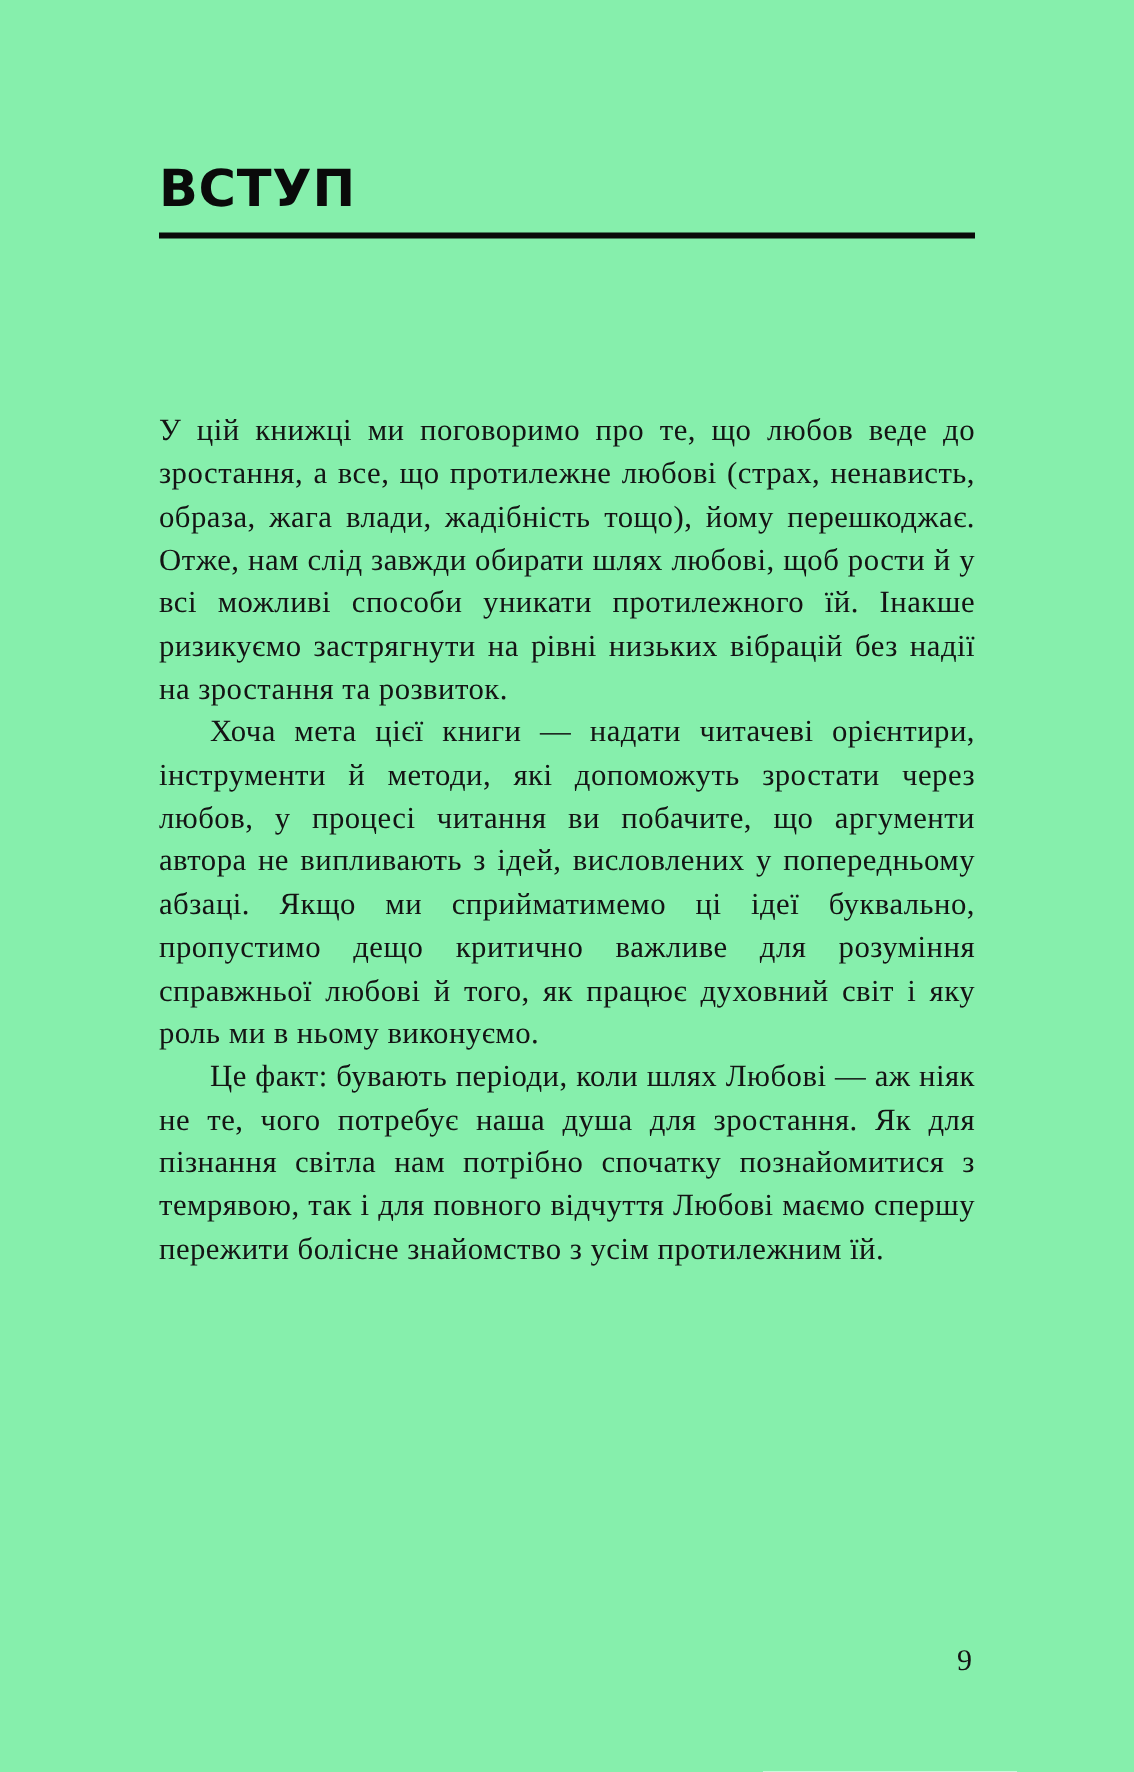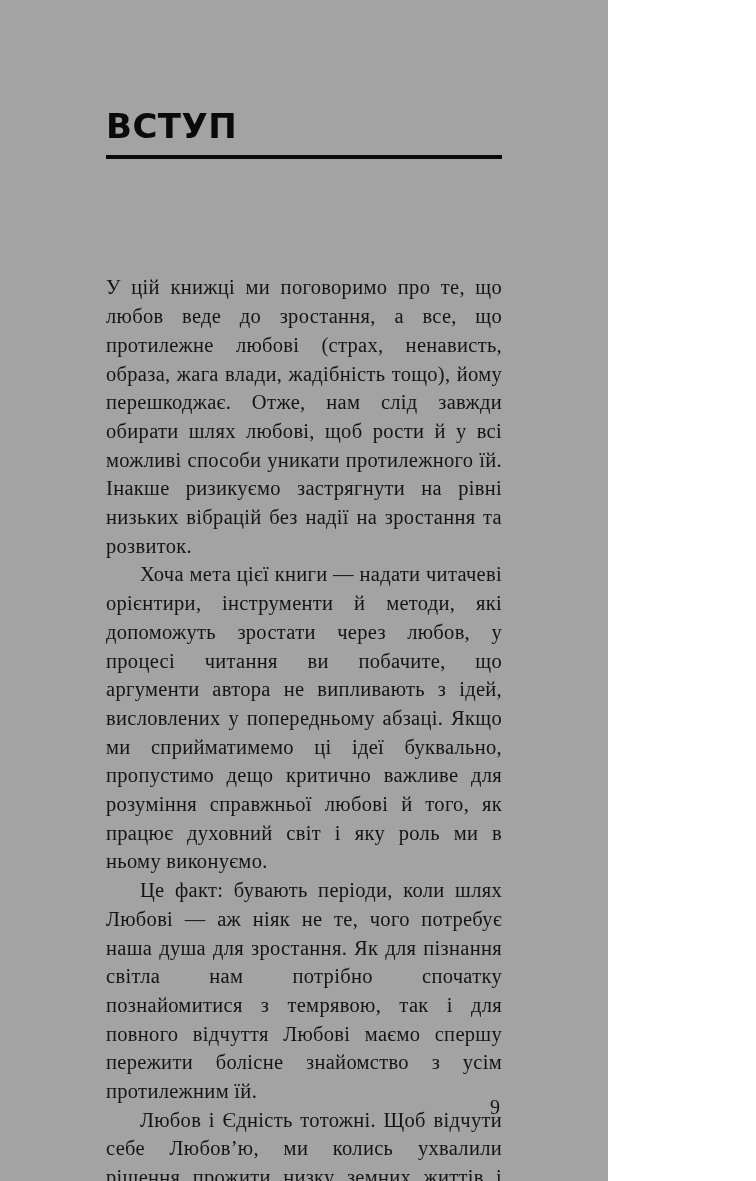--- a/index.html
+++ b/index.html
@@ -2,23 +2,23 @@
 <html lang="uk"><head>
 <meta charset="utf-8">
 <style>
   html, body {
     margin: 0;
     padding: 0;
     background: #ffffff;
   }
   .page {
     position: relative;
-    width: 608px;
+    width: 756px;
     height: 1181px;
-    background: #a3a3a3;
+    background: #86efac;
     color: #111111;
     font-family: "Liberation Serif", "DejaVu Serif", serif;
     overflow: hidden;
     box-sizing: border-box;
   }
   .content {
     position: absolute;
     left: 106px;
     right: 106px;
     top: 0;
@@ -65,17 +65,16 @@
 <body>
 
 <div class="page">
   <div class="content">
     <h1 class="chapter-heading">ВСТУП</h1>
     <div class="heading-rule"></div>
     <div class="body-text">
       <p>У цій книжці ми поговоримо про те, що любов веде до зростання, а все, що протилежне любові (страх, ненависть, образа, жага влади, жадібність тощо), йому перешкоджає. Отже, нам слід завжди обирати шлях любові, щоб рости й у всі можливі способи уникати протилежного їй. Інакше ризикуємо застрягнути на рівні низьких вібрацій без надії на зростання та розвиток.</p>
       <p class="indented">Хоча мета цієї книги — надати читачеві орієнтири, інструменти й методи, які допоможуть зростати через любов, у процесі читання ви побачите, що аргументи автора не випливають з ідей, висловлених у попередньому абзаці. Якщо ми сприйматимемо ці ідеї буквально, пропустимо дещо критично важливе для розуміння справжньої любові й того, як працює духовний світ і яку роль ми в ньому виконуємо.</p>
       <p class="indented">Це факт: бувають періоди, коли шлях Любові — аж ніяк не те, чого потребує наша душа для зростання. Як для пізнання світла нам потрібно спочатку познайомитися з темрявою, так і для повного відчуття Любові маємо спершу пережити болісне знайомство з усім протилежним їй.</p>
-      <p class="indented">Любов і Єдність тотожні. Щоб відчути себе Любов’ю, ми колись ухвалили рішення прожити низку земних життів і набути досвіду, протилежного</p>
     </div>
   </div>
   <div class="page-number">9</div>
 </div>
 
 </body></html>

